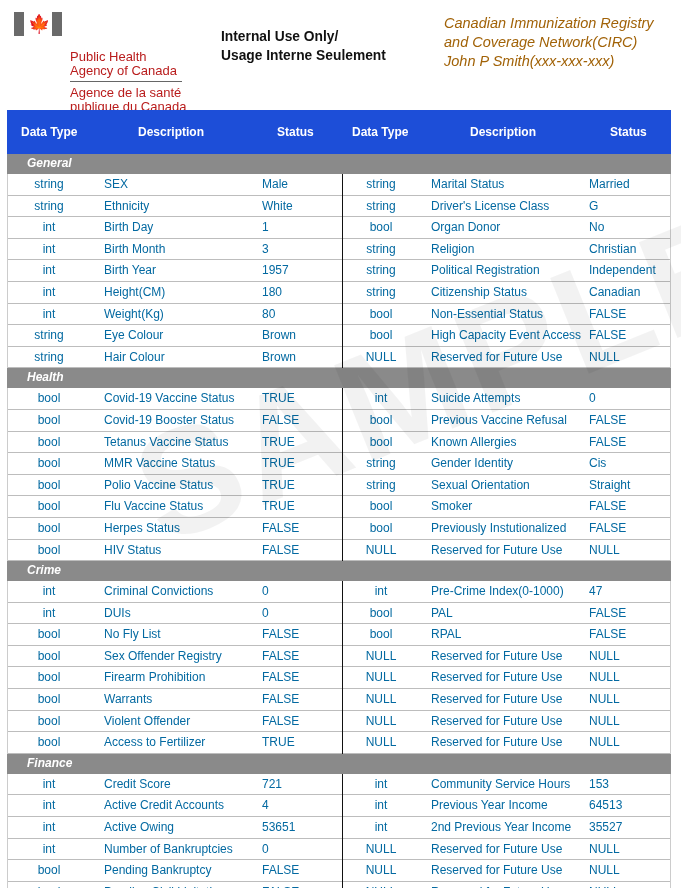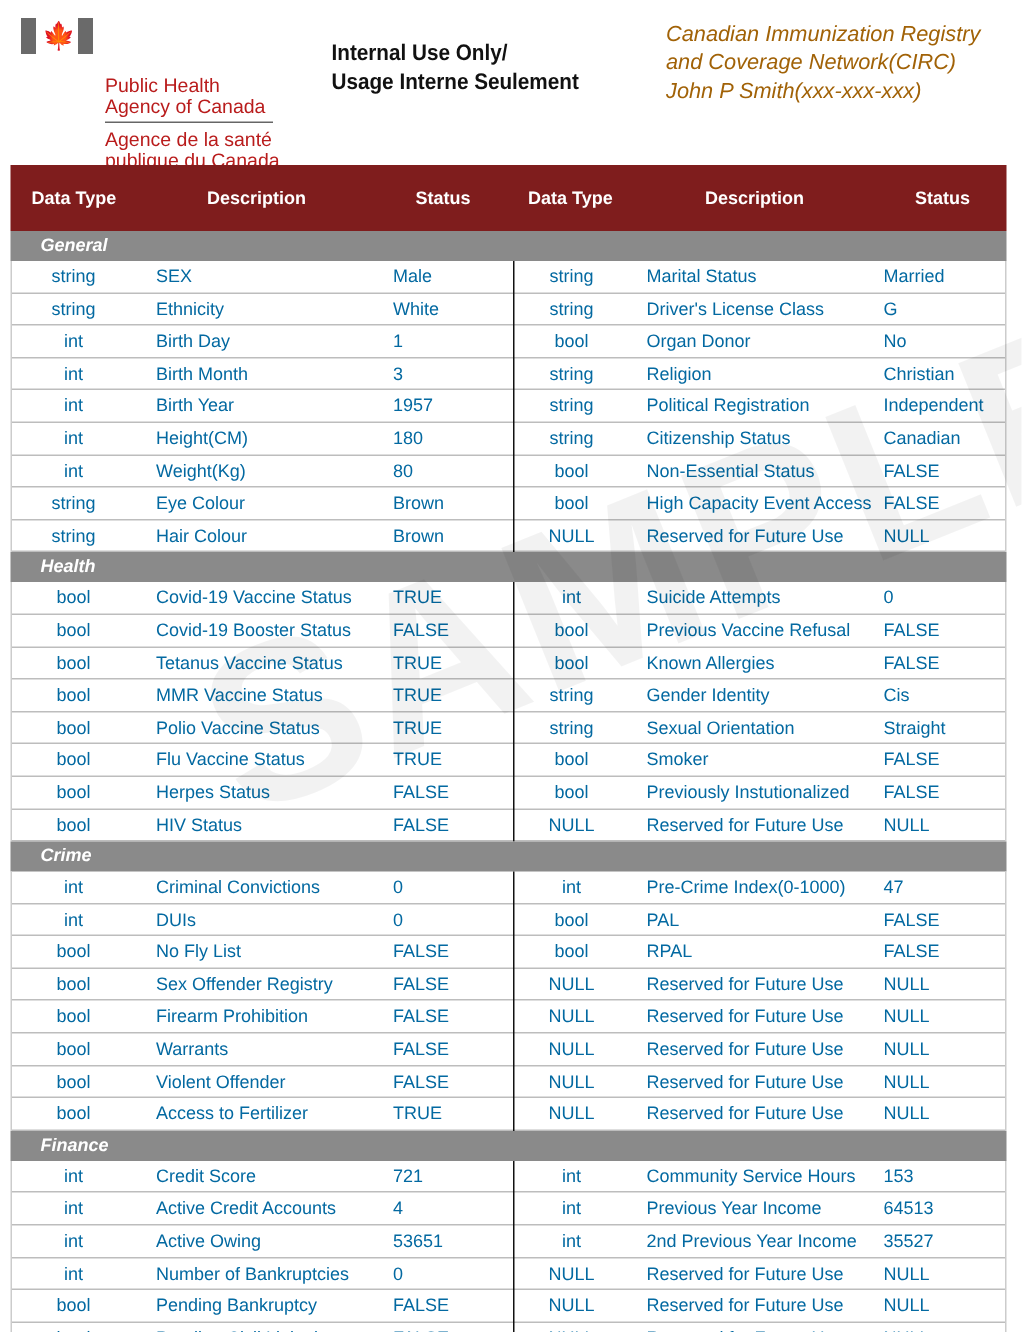--- a/index.html
+++ b/index.html
@@ -11,21 +11,21 @@
   .flag .bar.l { left: 0; }
   .flag .bar.r { right: 0; }
   .flag .leaf { position: absolute; left: 14px; top: 1px; width: 20px; height: 22px; color: #6a6a6a; font-size: 18px; line-height: 22px; text-align: center; }
   .agency { position: absolute; left: 70px; top: 10px; font-size: 13px; line-height: 14px; color: #b91c1c; margin-top: 40px; }
   .agency .en { padding-bottom: 3px; border-bottom: 1px solid #666; width: 112px; }
   .agency .fr { padding-top: 4px; }
   .internal { position: absolute; left: 221px; top: 26px; font-size: 15px; line-height: 19px; font-weight: bold; color: #111; transform: scaleX(0.92); transform-origin: left top; }
   .registry { position: absolute; left: 444px; top: 14px; font-size: 14.5px; line-height: 19px; color: #a16207; font-style: italic; }
 
   .table-wrap { position: absolute; left: 7px; top: 110px; width: 664px; }
-  .col-head { height: 44px; background: #7f1d1d; display: flex; align-items: center; text-decoration: underline; }
+  .col-head { height: 44px; background: #1d4ed8; display: flex; align-items: center; text-decoration: underline; }
   .col-head span { color: #fff; font-weight: bold; font-size: 12px; }
   .section { height: 20px; background: #8a8a8a; position: relative; }
   .section span { position: absolute; left: 20px; top: 2px; color: #fff; font-weight: bold; font-size: 12px; font-style: italic; }
   .row { height: 20.6px; border-bottom: 1px solid #bdbdbd; display: flex; align-items: center; font-size: 12px; color: #0369a1; position: relative; }
   .row:last-child { border-bottom: none; }
   .c { position: absolute; top: 3px; white-space: nowrap; }
   .c.t1 { left: 0; width: 82px; text-align: center; }
   .c.d1 { left: 96px; text-align: right; }
   .c.s1 { left: 254px; }
   .c.t2 { left: 334px; width: 78px; text-align: center; }

